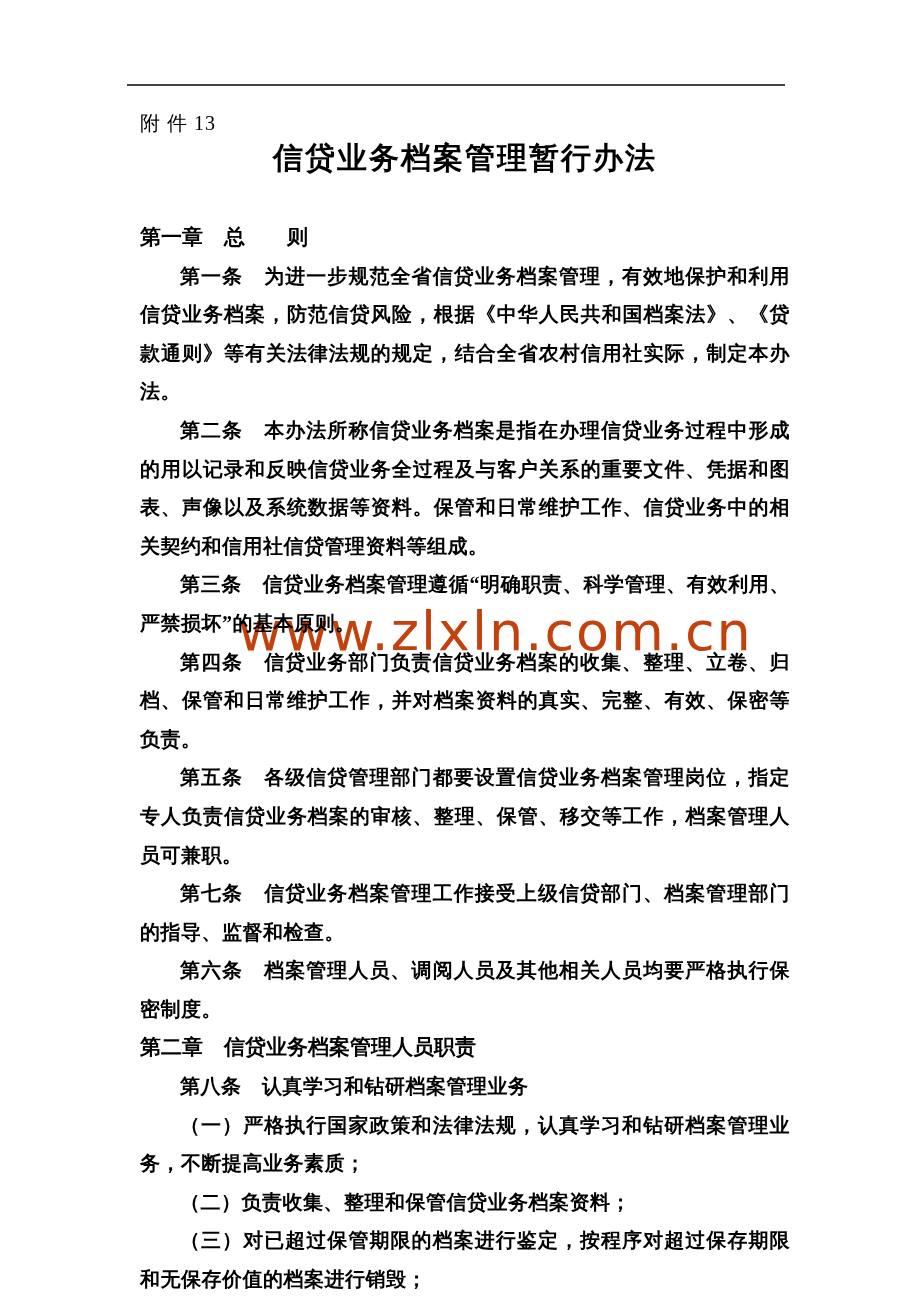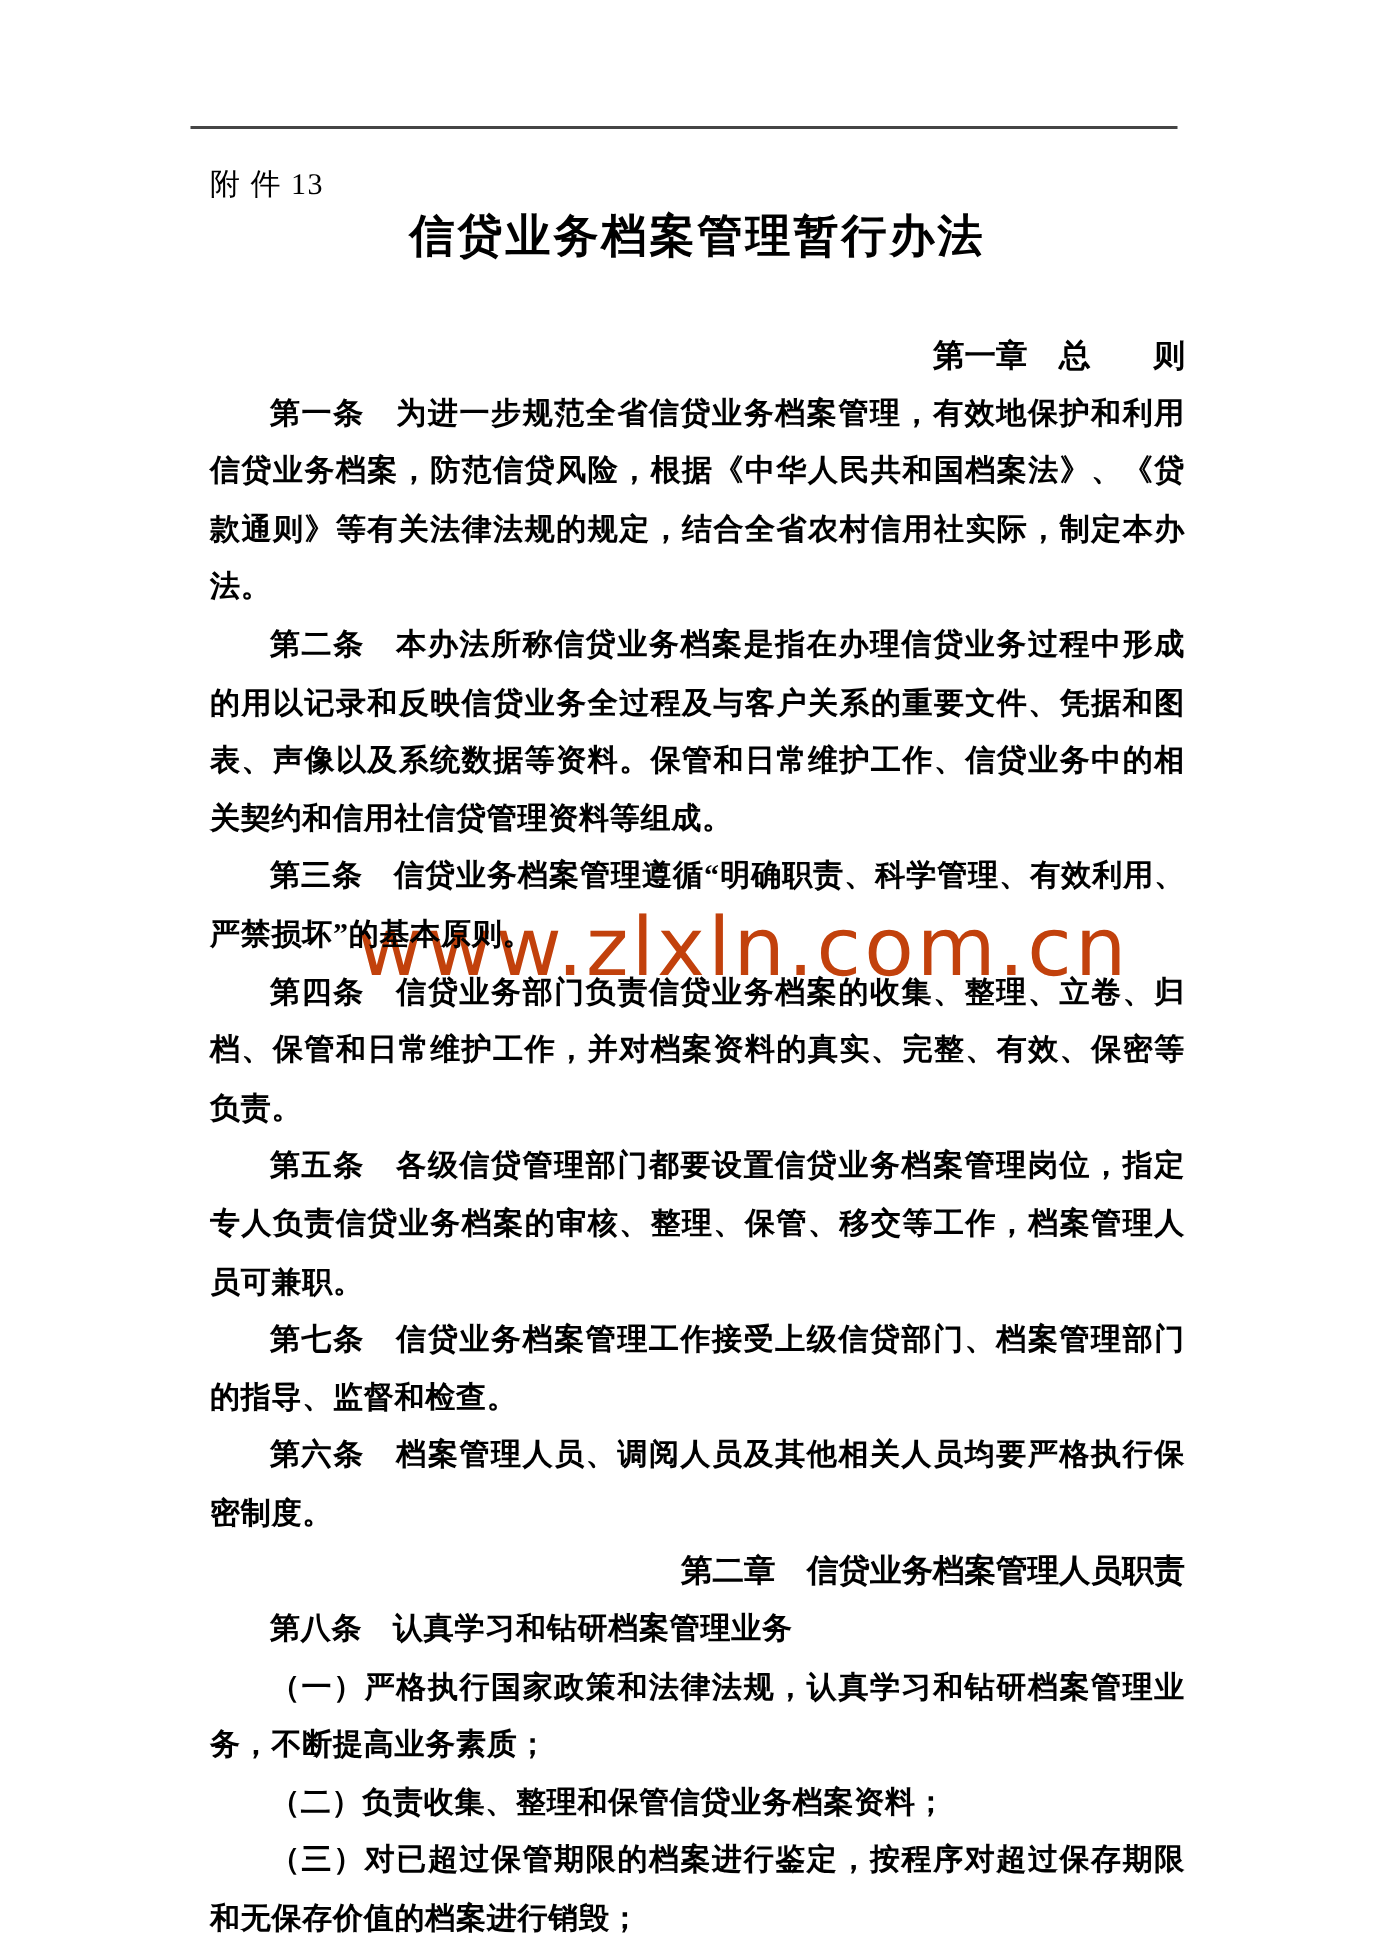--- a/index.html
+++ b/index.html
@@ -54,21 +54,21 @@
     line-height: 40px;
     font-weight: bold;
     text-align: center;
     letter-spacing: 2px;
   }
   .chapter-heading {
     margin: 0;
     font-size: 21px;
     line-height: 38.6px;
     font-weight: bold;
-    text-align: right;
+    text-align: left;
   }
   .chapter-heading.first {
     margin-top: 40px;
   }
   .body-paragraph {
     margin: 0;
     font-size: 20px;
     line-height: 38.6px;
     font-weight: bold;
     text-align: justify;

